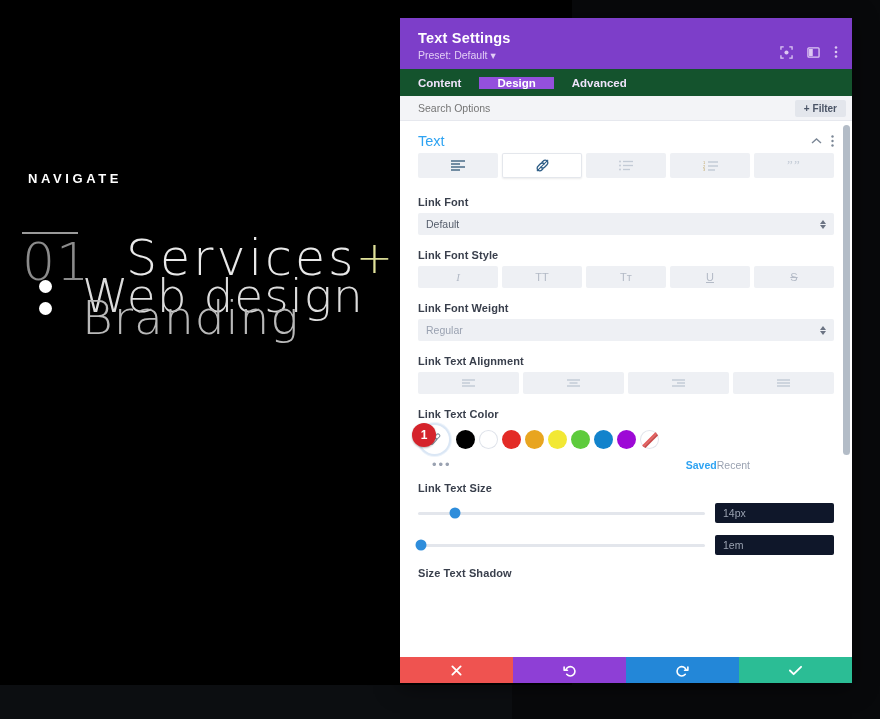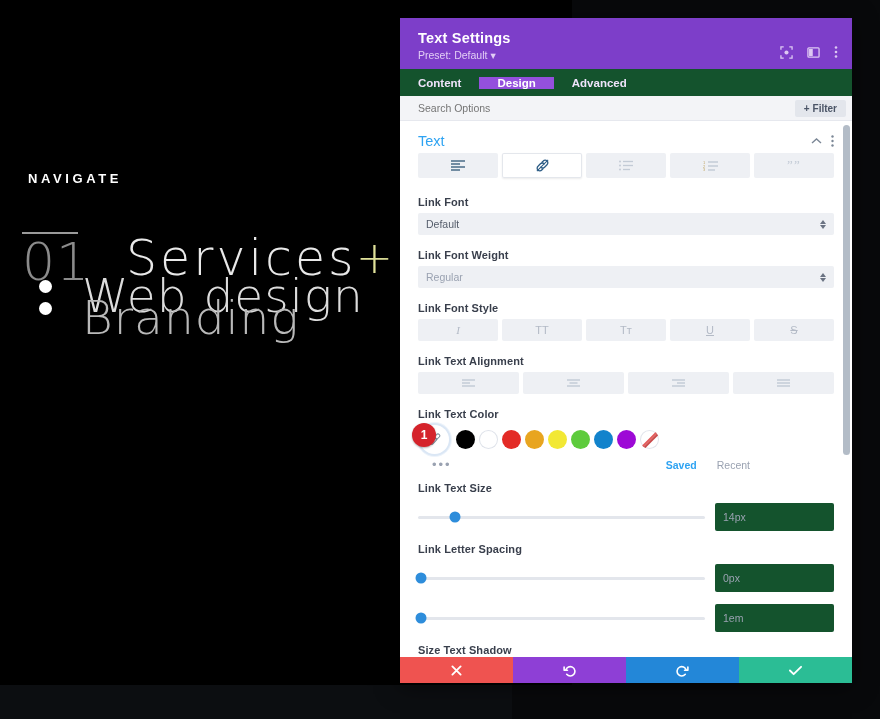--- a/index.html
+++ b/index.html
@@ -193,37 +193,37 @@
     content:""; position:absolute; left:-2px; top:8px; width:24px; height:2px;
     background:#e25c5c; transform:rotate(-45deg);
   }
   .sw.none:after { top:11px; background:#c94a4a; }
 
   .color-meta {
     display:flex; align-items:center; justify-content:space-between;
     margin-top:4px; padding-right:2px;
   }
   .dots3 { color:#9aa2b1; font-size:13px; letter-spacing:2px; padding-left:14px; cursor:pointer; }
-  .meta-right { display:flex; gap:20px; margin-right:82px; }
+  .meta-right { display:flex; gap:0; margin-right:82px; }
   .meta-saved { color:#2ea3f2; font-size:10.5px; font-weight:600; cursor:pointer; }
   .meta-recent { color:#9aa2b1; font-size:10.5px; cursor:pointer; }
 
   
   .slider-field { margin-bottom:12px; }
   .slider-wrap { display:flex; align-items:center; gap:10px; margin-top:9px; }
   .track {
     position:relative; height:3px; background:#e3e6ec; border-radius:2px;
     flex:1; cursor:pointer;
   }
   .thumb {
     position:absolute; top:50%; width:11px; height:11px; border-radius:50%;
     background:#2e8ddb; transform:translate(-50%,-50%); cursor:pointer;
   }
   .numbox {
-    width:119px; height:28px; background:#14532d; border-radius:2px;
+    width:119px; height:20px; background:#0f172a; border-radius:2px;
     display:flex; align-items:center; padding:8px 8px;
     font-size:10.5px; color:#9aa2b1; flex:0 0 119px;
   }
 
   
   .vscroll {
     position:absolute; right:1px; top:0; width:8px; height:100%;
     background:transparent; pointer-events:none;
   }
   .vthumb {
@@ -366,38 +366,38 @@
           <div class="select">
             <span>Default</span>
             <span class="spin">
                 <i class="up"></i>
                 <i class="dn"></i>
               </span>
           </div>
         </div>
 
         <div class="field">
+          <div class="flabel">Link Font Style</div>
+          <div class="btn-row">
+            <div class="obtn" style="font-style:italic;font-family:'Liberation Serif',serif">I</div>
+            <div class="obtn">TT</div>
+            <div class="obtn">Tт</div>
+            <div class="obtn" style="text-decoration:underline">U</div>
+            <div class="obtn" style="text-decoration:line-through">S</div>
+          </div>
+        </div>
+
+        <div class="field">
           <div class="flabel">Link Font Weight</div>
           <div class="select placeholder">
             <span>Regular</span>
             <span class="spin">
                 <i class="up"></i>
                 <i class="dn"></i>
               </span>
-          </div>
-        </div>
-
-        <div class="field">
-          <div class="flabel">Link Font Style</div>
-          <div class="btn-row">
-            <div class="obtn" style="font-style:italic;font-family:'Liberation Serif',serif">I</div>
-            <div class="obtn">TT</div>
-            <div class="obtn">Tт</div>
-            <div class="obtn" style="text-decoration:underline">U</div>
-            <div class="obtn" style="text-decoration:line-through">S</div>
           </div>
         </div>
 
         <div class="field">
           <div class="flabel">Link Text Alignment</div>
           <div class="btn-row">
             <div class="obtn">
               <svg width="13" height="9" viewBox="0 0 13 9">
                   <path d="M0 1h13M0 4h8M0 7h13" stroke="#c3cbd6" stroke-width="1.3"></path>
                 </svg>
@@ -454,29 +454,20 @@
         <div class="slider-field">
           <div class="flabel">Link Text Size</div>
           <div class="slider-wrap">
             <div class="track">
               <div class="thumb" style="left:13%"></div>
             </div>
             <div class="numbox">14px</div>
           </div>
         </div>
 
-        <div class="slider-field">
-          <div class="flabel">Link Letter Spacing</div>
-          <div class="slider-wrap">
-            <div class="track">
-              <div class="thumb" style="left:1%"></div>
-            </div>
-            <div class="numbox">0px</div>
-          </div>
-        </div>
 
         <div class="slider-field">
           <div class="slider-wrap">
             <div class="track">
               <div class="thumb" style="left:1%"></div>
             </div>
             <div class="numbox">1em</div>
           </div>
         </div>
 

